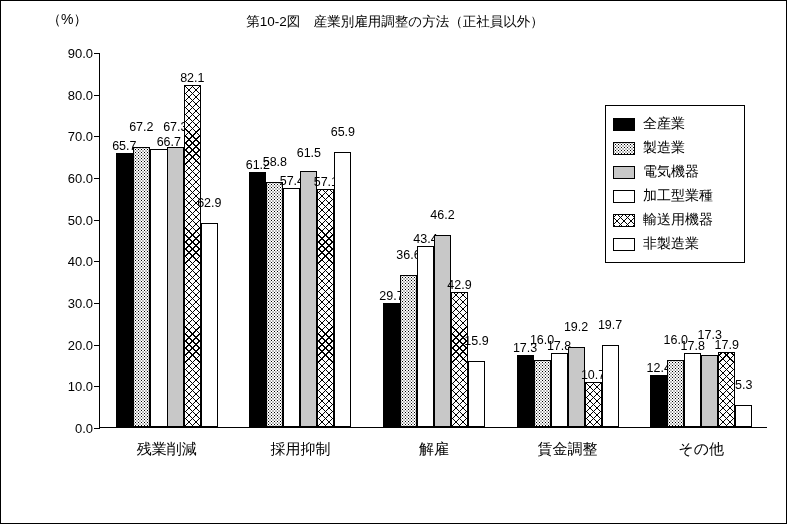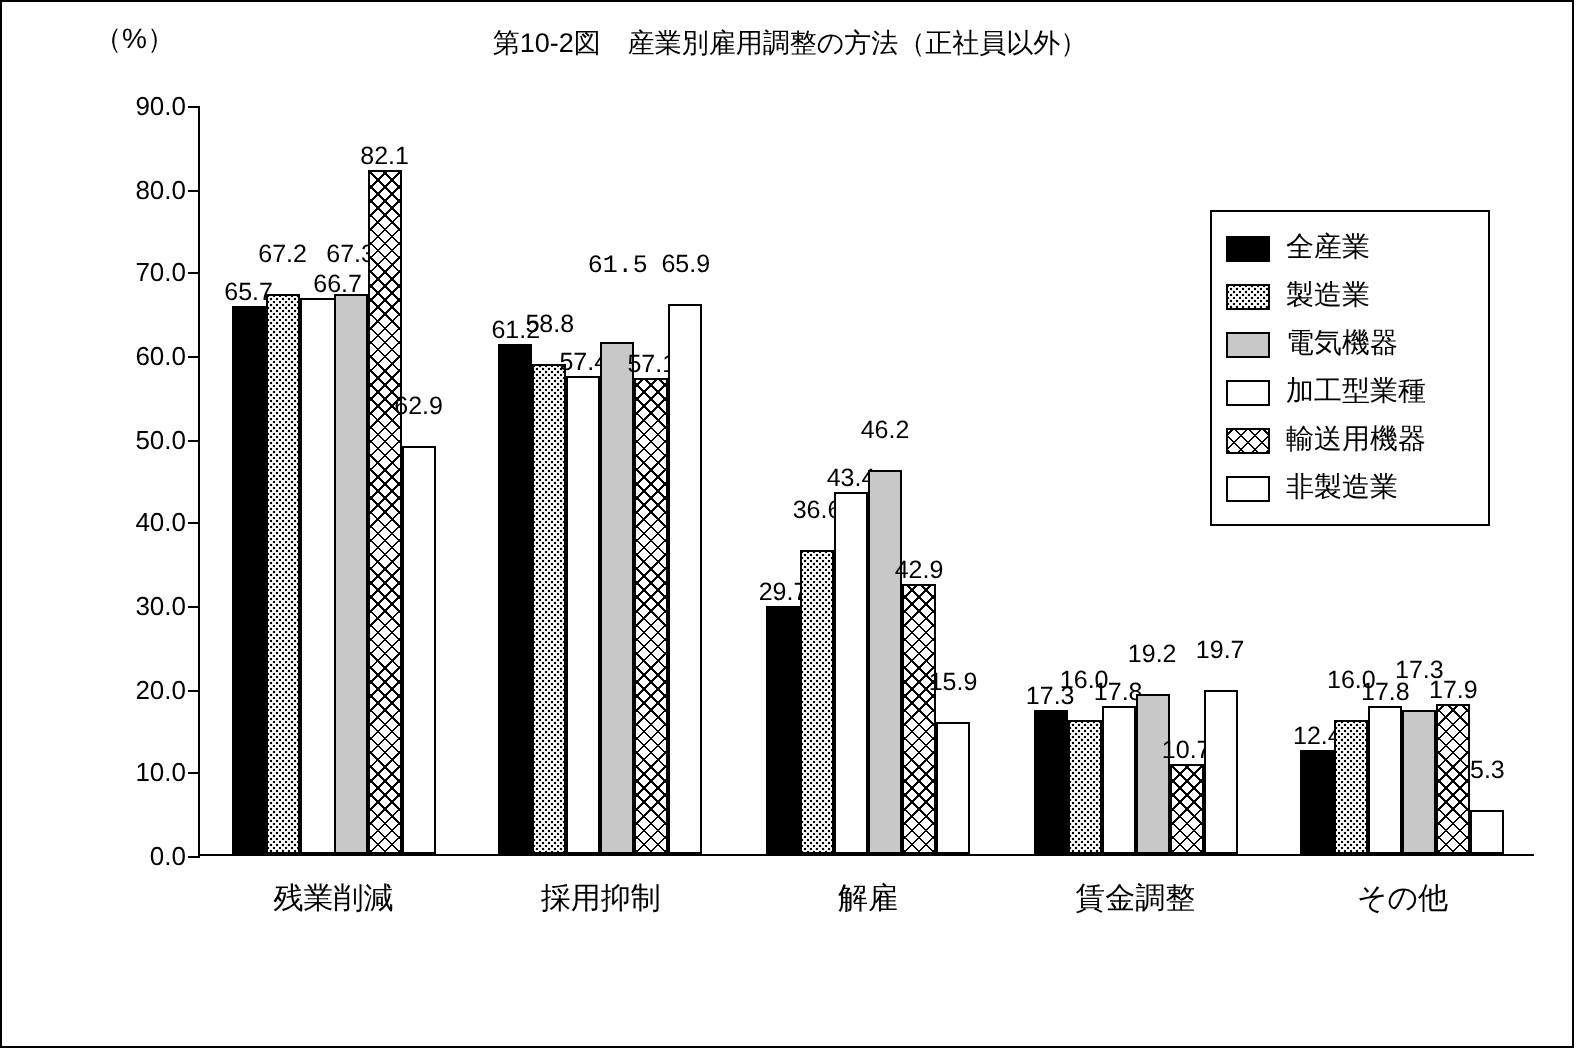--- a/index.html
+++ b/index.html
@@ -171,21 +171,21 @@
         <div class="bar f-solid" style="left: 15.8px; width: 17px; height: 255px;">
           <span class="lbl">61.2</span>
         </div>
         <div class="bar f-dots" style="left: 32.8px; width: 17px; height: 245px;">
           <span class="lbl" style="margin-bottom: 14px;">58.8</span>
         </div>
         <div class="bar f-white" style="left: 49.8px; width: 17px; height: 239.167px;">
           <span class="lbl">57.4</span>
         </div>
         <div class="bar f-grey" style="left: 66.8px; width: 17px; height: 256.25px;">
-          <span class="lbl" style="margin-bottom: 32px; font-family: Liberation Mono, monospace;">61.5</span>
+          <span class="lbl" style="margin-bottom: 12px;">61.5</span>
         </div>
         <div class="bar f-cross" style="left: 83.8px; width: 17px; height: 237.917px;">
           <span class="lbl">57.1</span>
         </div>
         <div class="bar f-white2" style="left: 100.8px; width: 17px; height: 274.583px;">
           <span class="lbl" style="margin-bottom: 14px;">65.9</span>
         </div>
         <div class="xlabel">採用抑制</div>
       </div>
       <div class="group" style="left: 267.2px; width: 133.6px;">

